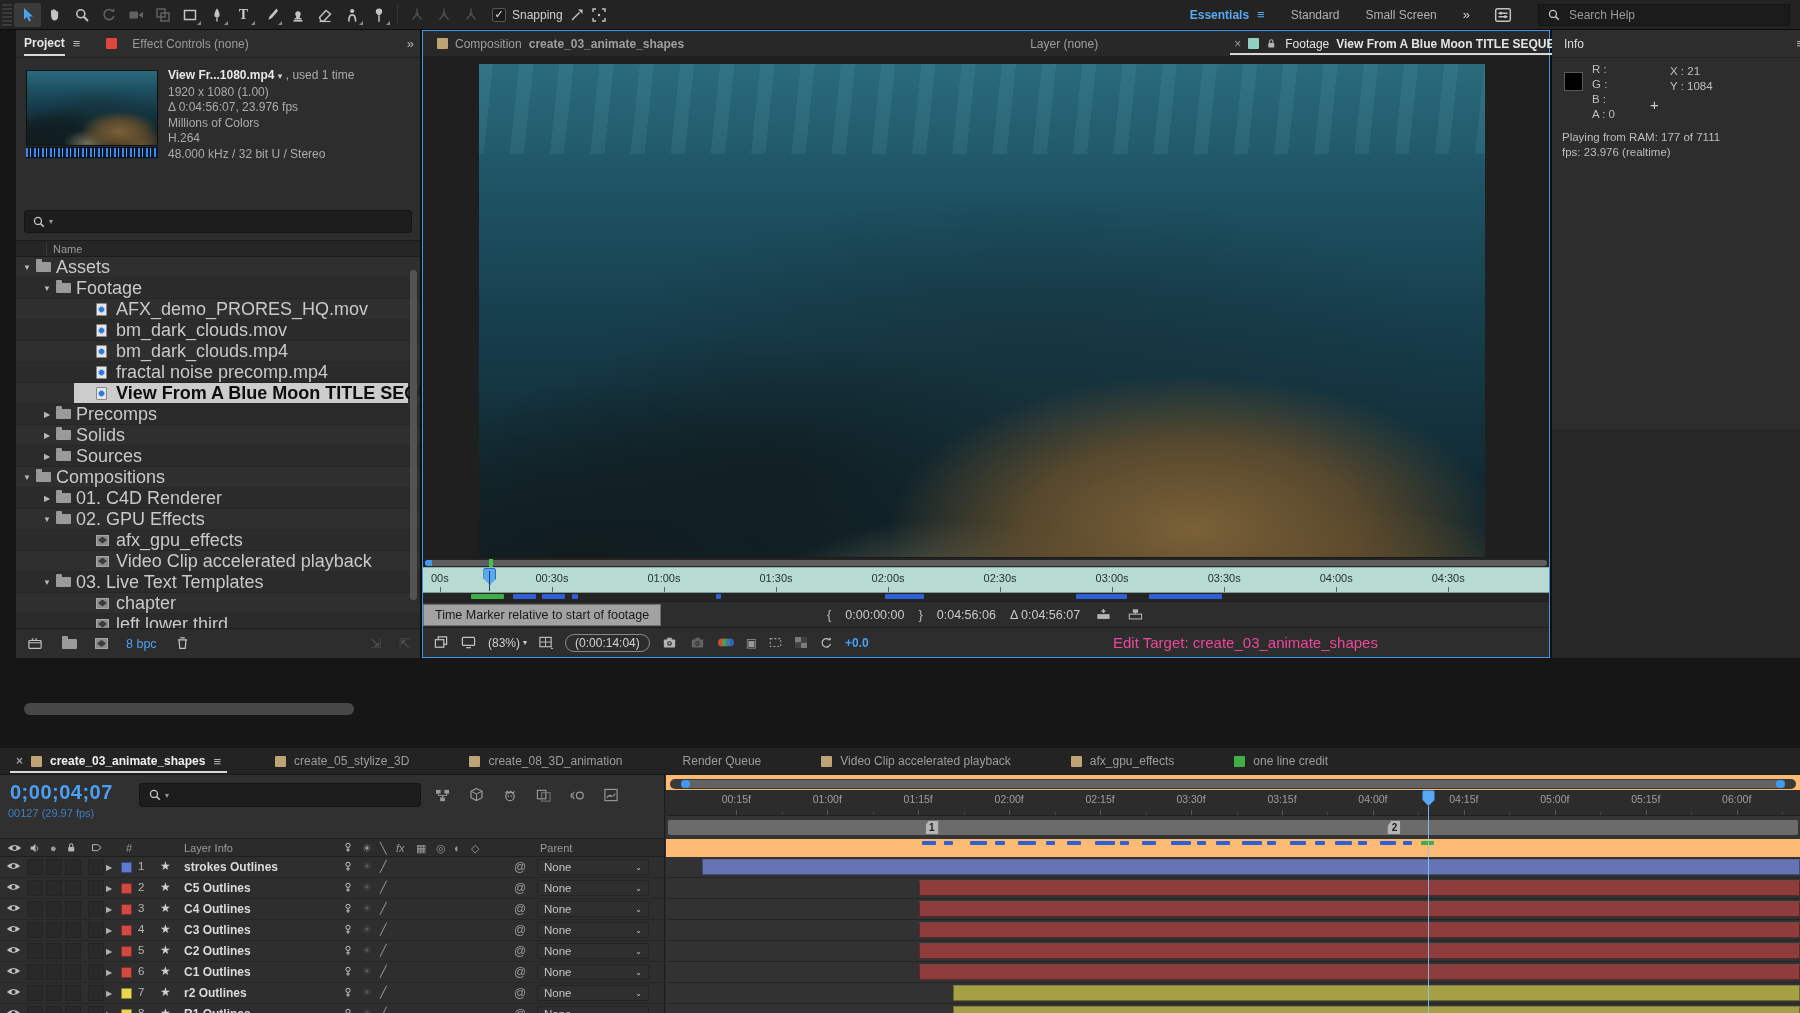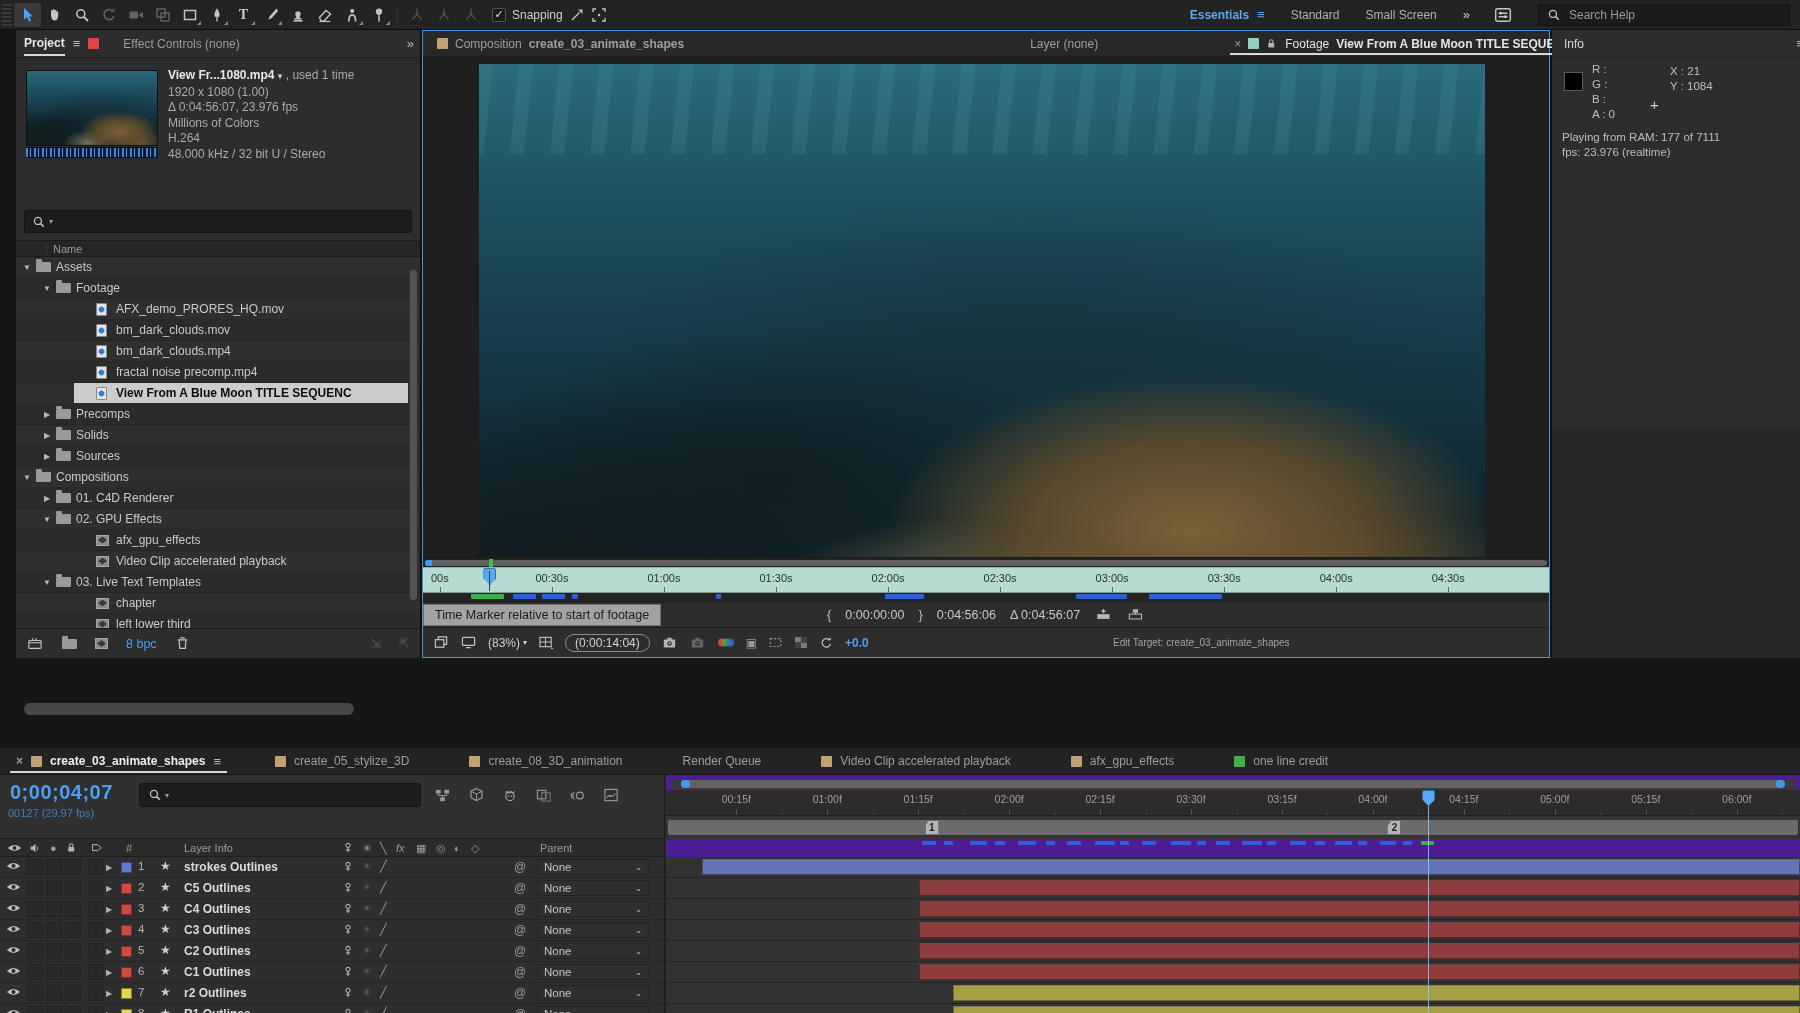--- a/index.html
+++ b/index.html
@@ -29,42 +29,42 @@
   
   .main{position:absolute;left:16px;top:30px;width:1800px;height:628px;display:flex;background:#101010}
   .projectcol{width:404px;background:#2d2d2d;position:relative;margin-right:2px}
   .viewercol{width:1128px;background:#272727;position:relative;border:1px solid #4097e8;margin-right:2px}
   .rightcol{flex:1;background:#2d2d2d;position:relative}
 
   .ptabs{height:28px;display:flex;align-items:center;background:#2d2d2d;border-bottom:1px solid #202020;padding:0 8px;gap:8px}
   .ptab-label{color:#e6e6e6;font-weight:bold;position:relative;padding-bottom:2px}
   .ptab-underline{position:absolute;left:0;right:0;bottom:-4px;height:2px;background:#d8d8d8}
   .ham{color:#b5b5b5;font-size:13px}
-  .ectab{color:#9a9a9a;display:flex;gap:24px;align-items:center;}
+  .ectab{color:#9a9a9a;display:flex;gap:15px;align-items:center;margin-left:18px}
   .sq{width:11px;height:11px;border-radius:1px;display:inline-block}
   .flush-right{margin-left:auto;color:#b5b5b5;font-size:13px;letter-spacing:-2px}
 
   
   .pvrow{position:absolute;left:0;top:28px;width:100%;height:150px}
   .thumb{position:absolute;left:10px;top:12px;width:132px;height:76px;border:1px solid #111}
   .wave{position:absolute;left:10px;top:89px;width:132px;height:11px;background:#04101e;overflow:hidden}
   .wavein{position:absolute;inset:1px 0;background:repeating-linear-gradient(90deg,#3b86e8 0 2px,#07182c 2px 4px,#5aa0f5 4px 5px,#07182c 5px 8px)}
   .pvinfo{position:absolute;left:152px;top:10px;line-height:15.5px;color:#ababab;font-size:12px;white-space:nowrap}
   .pvname{color:#e8e8e8;font-weight:bold}
   .pvcaret{color:#cfcfcf;font-size:9px}
   .pvused{color:#ababab;font-weight:normal}
 
   .psearch{position:absolute;left:8px;top:180px;width:388px;height:23px;background:#1d1d1d;border:1px solid #151515;border-radius:3px;display:flex;align-items:center;padding:0 7px;gap:3px;color:#9a9a9a}
   .nameheader{position:absolute;left:0;top:210px;width:100%;height:17px;background:#262626;border-top:1px solid #1b1b1b;border-bottom:1px solid #1b1b1b;color:#9a9a9a;font-size:11px;display:flex;align-items:center}
   .nameheader span{margin-left:30px;border-left:1px solid #3a3a3a;padding-left:6px}
   .tree{position:absolute;left:0;top:227px;width:100%;height:444px;overflow:hidden}
   .trow{height:21px;display:flex;align-items:center;position:relative;border-bottom:1px solid rgba(0,0,0,.12)}
   .trow:nth-child(odd){background:#2f2f2f}.trow:nth-child(even){background:#2b2b2b}
   .trow .arrow{position:absolute;color:#b8b8b8;font-size:8px;width:10px;text-align:center}
-  .trow .lbl{color:#c9c9c9;font-size:12px;white-space:nowrap}
+  .trow .lbl{color:#c9c9c9;font-size:18px;white-space:nowrap}
   .trow.selected .sel{position:absolute;left:58px;right:12px;top:0;bottom:0;background:#cccccc}
   .trow.selected .lbl{color:#0d0d0d;font-weight:bold}
   .ic-folder{width:15px;height:10px;background:#9a9a9a;border-radius:1px;position:relative;display:inline-block}
   .ic-folder:before{content:"";position:absolute;top:-3px;left:0;width:6px;height:3px;background:#9a9a9a;border-radius:1px 1px 0 0}
   .ic-file{width:11px;height:13px;background:#e6e6e6;border-radius:1px;position:relative;display:inline-block;border:1px solid #888}
   .ic-file:after{content:"";position:absolute;left:1px;top:2px;width:7px;height:7px;border-radius:50%;background:radial-gradient(circle at 50% 50%,#2e7cd6 0 2.5px,#9cc3ef 2.5px 3.5px,transparent 3.5px)}
   .ic-comp{width:13px;height:11px;background:#8a8a8a;border:1px solid #a8a8a8;position:relative;display:inline-block}
   .ic-comp:after{content:"";position:absolute;inset:1px;background:#3a3a3a;clip-path:polygon(50% 0,100% 50%,50% 100%,0 50%)}
   .vscroll{position:absolute;right:3px;top:240px;width:7px;height:330px;border-radius:4px;background:#535353}
   .hscroll{position:absolute;left:8px;top:673px;width:330px;height:12px;border-radius:6px;background:#474747}
@@ -101,21 +101,21 @@
   .cacheseg{position:absolute;top:1px;height:5px;border-radius:1px}
   .fplayhead{position:absolute;bottom:64px;height:26px;width:13px;margin-left:-6px;z-index:5}
   .fph-flag{position:absolute;left:0;top:1px;width:13px;height:17px;background:#58a8f2;border:1px solid #2d6db4;border-radius:2px;clip-path:polygon(0 0,100% 0,100% 62%,50% 100%,0 62%)}
   .fph-line{position:absolute;left:6px;top:4px;width:1px;height:20px;background:#1d3f66}
   .transport{position:absolute;left:0;right:0;bottom:30px;height:26px;background:#2d2d2d;border-top:1px solid #1d1d1d;display:flex;align-items:center;gap:14px;padding-left:404px;color:#c9c9c9;font-size:12.5px}
   .brk{color:#b9b9b9;font-size:13px}
   .vtoolbar{position:absolute;left:0;right:0;bottom:0;height:30px;background:#2d2d2d;border-top:1px solid #1d1d1d;display:flex;align-items:center;gap:11px;padding:0 10px;color:#c3c3c3}
   .zoomsel,.gridsel{display:flex;align-items:center;gap:3px;color:#cfcfcf}
   .tcoval{border:1px solid #8a8a8a;border-radius:10px;padding:1px 9px;color:#d2d2d2;font-size:12px}
   .exposure{color:#4ba0f5;font-weight:bold}
-  .edittarget{position:absolute;left:690px;color:#a3a3a3;font-size:10px}
+  .edittarget{position:absolute;left:690px;color:#ec4899;font-size:15px}
   .tooltip{position:absolute;left:0;bottom:31px;background:#a2a2a2;border:1px solid #6f6f6f;color:#1b1b1b;padding:3px 11px;font-size:12.5px;z-index:9;white-space:nowrap}
 
   
   .infohead{height:28px;display:flex;align-items:center;padding:0 12px;border-bottom:1px solid #242424;color:#dadada}
   .infobody{position:relative;height:108px;color:#bfbfbf;font-size:11.5px}
   .swatch{position:absolute;left:12px;top:14px;width:19px;height:19px;background:#000;border:1px solid #5a5a5a}
   .rgba{position:absolute;left:40px;top:4px;line-height:15px}
   .xy{position:absolute;left:118px;top:6px;line-height:15px}
   .cross{position:absolute;left:98px;top:38px;color:#d0d0d0;font-size:15px}
   .raminfo{position:absolute;left:10px;top:72px;line-height:15px;color:#bdbdbd}
@@ -143,21 +143,21 @@
   .lrow{height:21px;position:relative;border-bottom:1px solid #262626;background:#2e2e2e}
   .lrow .cell{position:absolute;top:2px;width:16px;height:16px;background:#292929;border:1px solid #232323}
   .lrow .num{position:absolute;left:138px;top:3px;color:#b5b5b5;font-size:11.5px}
   .lrow .star{position:absolute;left:160px;top:2px;color:#cfcfcf;font-size:12px}
   .lrow .lname{position:absolute;left:184px;top:3px;color:#dadada;font-weight:bold;font-size:12px;white-space:nowrap}
   .lrow .sw{position:absolute;top:3px;color:#9a9a9a;font-size:11px}
   .lrow .exp{position:absolute;left:106px;top:6px;color:#b0b0b0;font-size:8px}
   .lrow .swatchsq{position:absolute;left:121px;top:5px;width:11px;height:11px;border-radius:1px;border:1px solid rgba(0,0,0,.4)}
   .lrow .pick{position:absolute;left:514px;top:3px;color:#9a9a9a;font-size:12px}
   .lrow .nonebox{position:absolute;left:537px;top:2px;width:112px;height:16px;background:#2f2f2f;border:1px solid #242424;border-radius:2px;color:#c3c3c3;font-size:11.5px;display:flex;align-items:center;padding:0 6px;justify-content:space-between}
-  .tlright{position:absolute;left:666px;top:0;right:0;height:100%;background:#4c1d95}
+  .tlright{position:absolute;left:666px;top:0;right:0;height:100%;background:#fdba74}
   .tlscroll{position:absolute;left:4px;right:4px;top:4px;height:10px;background:#3a3a3a;border-radius:5px}
   .tlthumb{position:absolute;left:1%;right:1%;top:1px;height:8px;background:#636363;border-radius:4px}
   .tlcap{position:absolute;top:1px;width:9px;height:8px;background:#3f9bf0;border-radius:4px}
   .tlruler{position:absolute;left:0;right:0;top:15px;height:26px;background:#2c2c2c;border-bottom:1px solid #202020}
   .tltick{position:absolute;top:3px;transform:translateX(-50%);color:#9f9f9f;font-size:10.5px}
   .tltickmark{position:absolute;bottom:0;width:1px;height:5px;background:#555}
   .workarea{position:absolute;left:0;right:0;top:41px;height:23px;background:#343434}
   .wabar{position:absolute;left:2px;right:2px;top:4px;height:15px;background:#6b6b6b;border-radius:2px}
   .marker{position:absolute;top:4px;width:14px;height:15px;margin-left:-2px;background:#b5b5b5;color:#1d1d1d;font-size:10px;font-weight:bold;display:flex;align-items:center;justify-content:center;clip-path:polygon(32% 0,100% 0,100% 100%,0 100%,0 42%);border:1px solid #6f6f6f}
   .tlcache{position:absolute;left:0;right:0;top:66px;height:5px}

